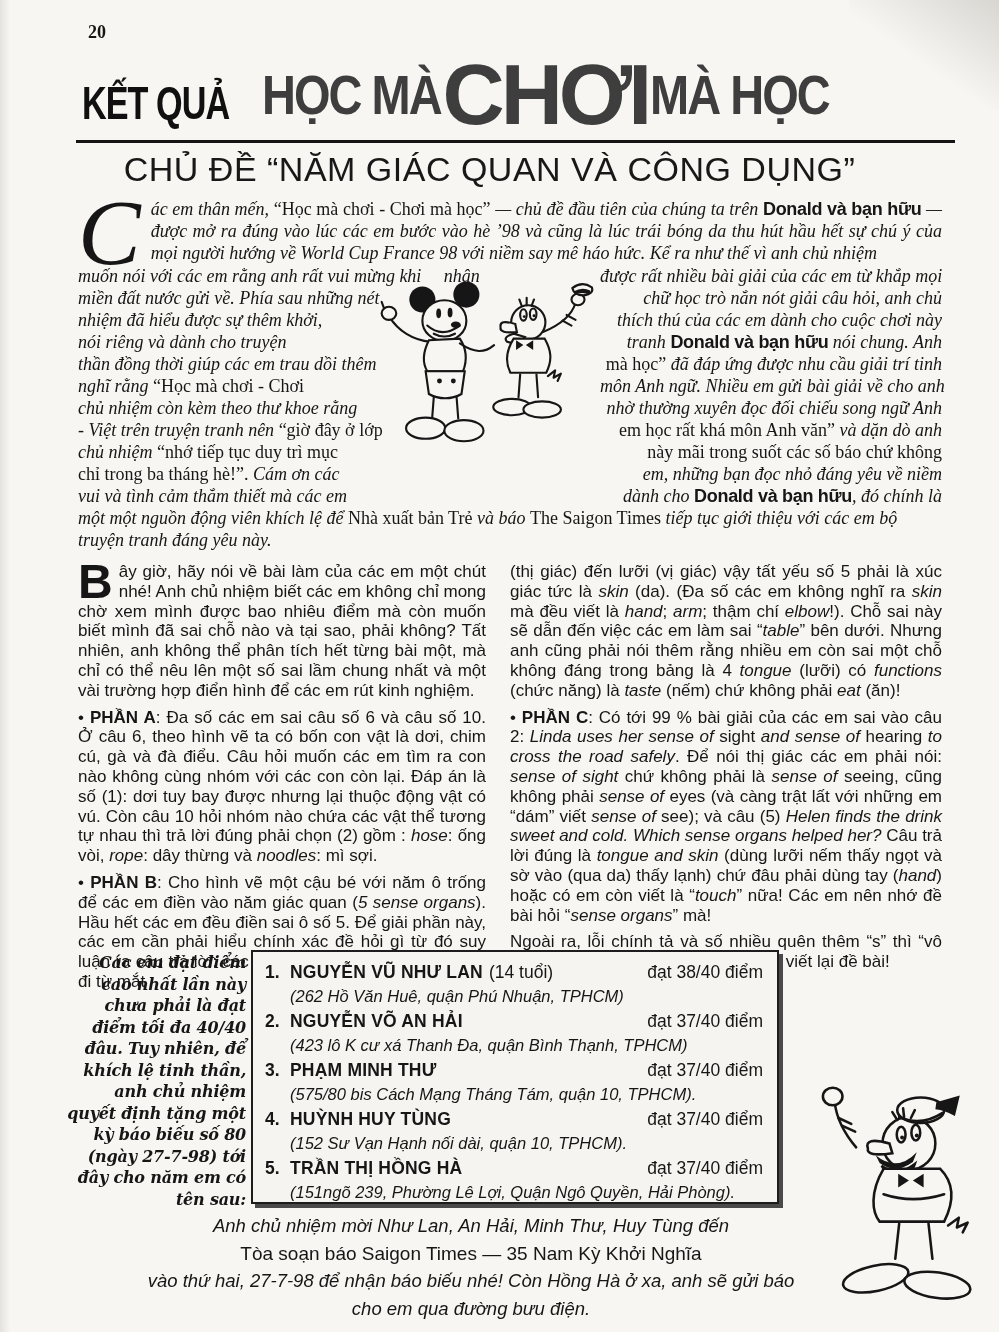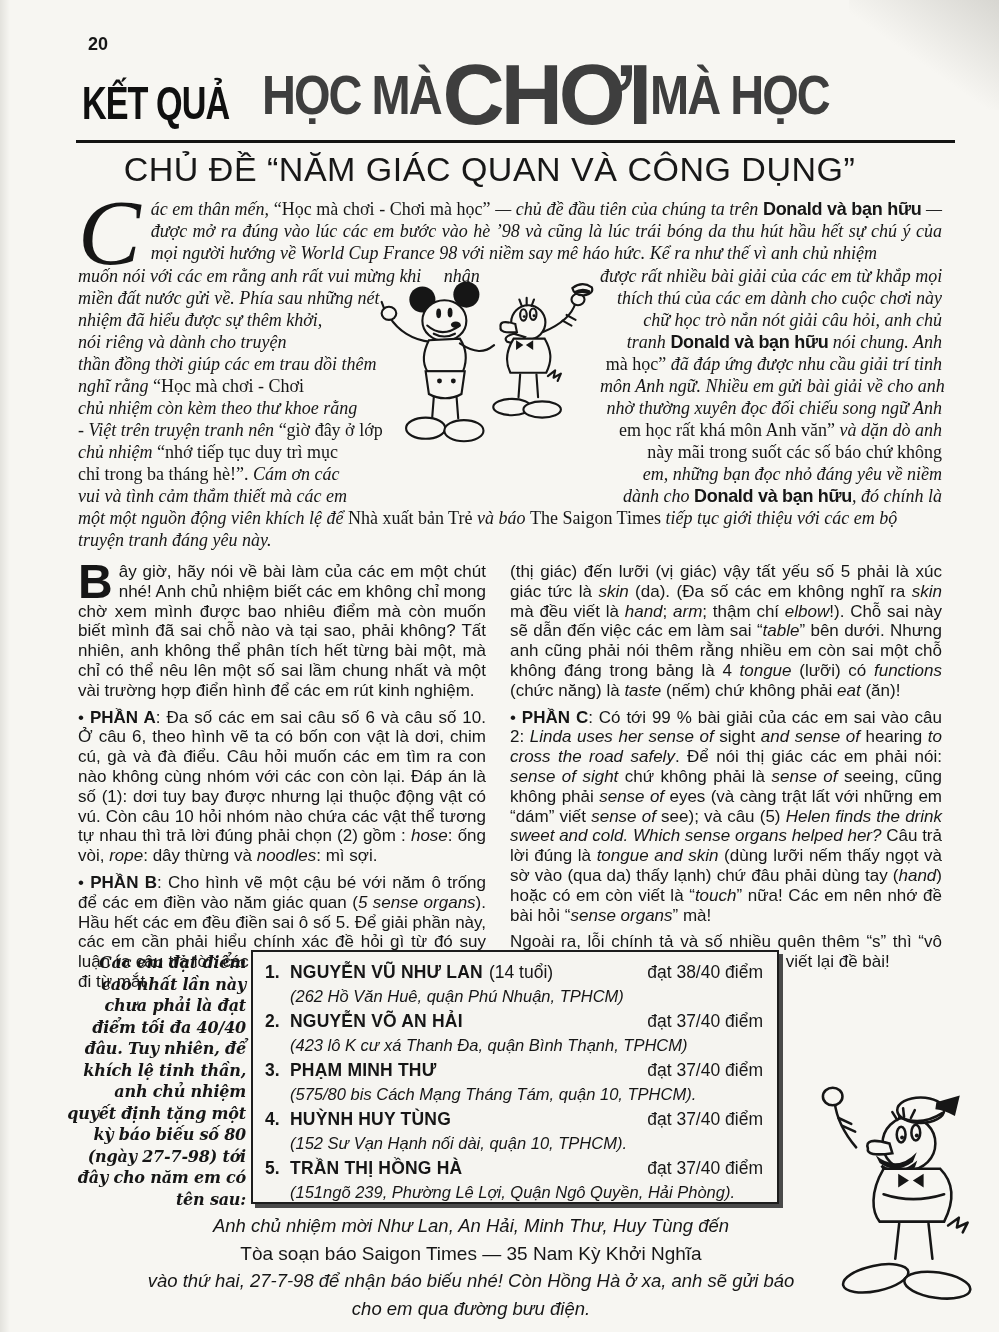--- a/index.html
+++ b/index.html
@@ -3,21 +3,21 @@
 <meta charset="utf-8">
 <style>
   html,body{margin:0;padding:0;background:#dddcd8;}
   .page{position:relative;width:999px;height:1332px;margin:0 auto;background:#f7f6f2;
         color:#161616;font-family:"Liberation Serif","DejaVu Serif",serif;overflow:hidden;}
   .corner-shade{position:absolute;right:0;top:0;width:150px;height:110px;
         background:linear-gradient(215deg,#d7d6d1 0%,rgba(215,214,209,0) 55%);}
   .edge-shade{position:absolute;left:0;top:0;bottom:0;width:10px;
         background:linear-gradient(90deg,#e3e2dd,rgba(227,226,221,0));}
 
-  .pagenum{position:absolute;left:88px;top:34px;font-family:Liberation Sans, sans-serif;
+  .pagenum{position:absolute;left:88px;top:22px;font-family:Liberation Serif, serif;
         font-weight:700;font-size:18px;}
 
   .kicker{position:absolute;left:82px;top:76px;font-family:"Liberation Sans",sans-serif;
         font-weight:700;font-size:36px;letter-spacing:-1px;transform:scale(.95,1.3);
         transform-origin:left top;color:#101010;}
   .title{position:absolute;left:262px;top:58px;display:flex;align-items:center;
         font-family:"Liberation Sans",sans-serif;font-weight:700;color:#3e3e3e;white-space:nowrap;}
   .title .t-sm{font-size:47px;letter-spacing:-2px;transform:scaleY(1.18);}
   .title .t-big{font-size:86px;letter-spacing:-4px;line-height:.85;margin:0 2px;}
 
@@ -150,22 +150,22 @@
           <path class="fill-b" d="M176,82 l-9,-6 v12 z M179,82 l9,-6 v12 z"></path>
           <path class="ln-art" d="M206,120 l9,-7 l-2,9 l9,-5 l-4,9"></path>
           <path class="ln-art" d="M172,118 L170,146 M192,118 L194,146"></path>
           <ellipse class="wht" cx="162" cy="158" rx="23" ry="10"></ellipse>
           <ellipse class="wht" cx="199" cy="161" rx="23" ry="10"></ellipse>
         </svg>
       </div>
 
       <div class="intro-right">
         <div class="ln">được rất nhiều bài giải của các em từ khắp mọi</div>
+        <div class="ln">chữ học trò nắn nót giải câu hỏi, anh chủ</div>
         <div class="ln">thích thú của các em dành cho cuộc chơi này</div>
-        <div class="ln">chữ học trò nắn nót giải câu hỏi, anh chủ</div>
         <div class="ln">tranh <b>Donald và bạn hữu</b> nói chung. Anh</div>
         <div class="ln"><i>mà học”</i> đã đáp ứng được nhu cầu giải trí tinh</div>
         <div class="ln">môn Anh ngữ. Nhiều em gửi bài giải về cho anh</div>
         <div class="ln">nhờ thường xuyên đọc đối chiếu song ngữ Anh</div>
         <div class="ln"><i>em học rất khá môn Anh văn”</i> và dặn dò anh</div>
         <div class="ln"><i>này mãi trong suốt các số báo chứ không</i></div>
         <div class="ln">em, những bạn đọc nhỏ đáng yêu về niềm</div>
         <div class="ln">dành cho <b>Donald và bạn hữu</b>, đó chính là</div>
       </div>
     </div>

